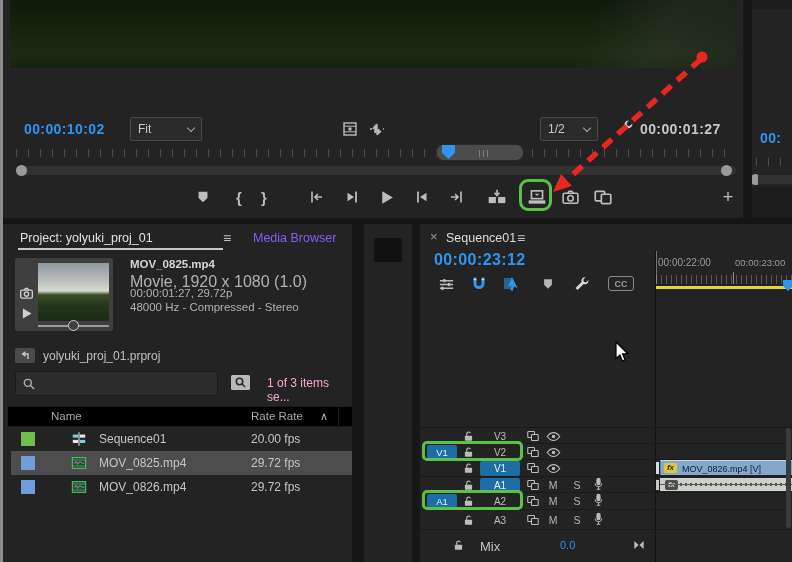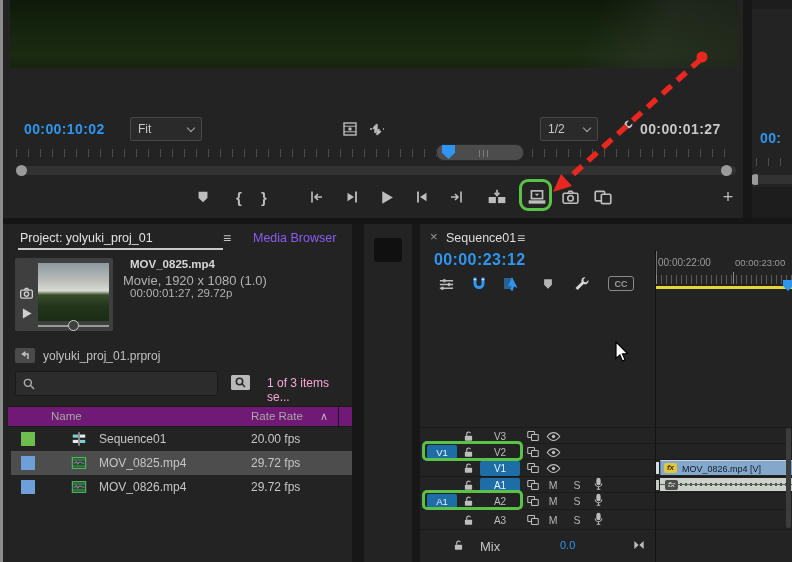--- a/index.html
+++ b/index.html
@@ -183,22 +183,23 @@
           <path d="M4 2l12 7-12 7z" fill="#cfcfcf"></path>
         </svg>
     </span>
     <div class="abs" style="left:23px;top:5px;width:71px;height:58px;
       background:linear-gradient(180deg,#8d98a0 0%,#b9bdb9 30%,#d9dcd4 48%,#3a4d2b 55%,#22351a 75%,#1b2c15 100%)"></div>
     <div class="abs" style="left:23px;top:67px;width:71px;height:2px;background:#9a9a9a"></div>
     <div class="abs" style="left:53px;top:62px;width:11px;height:11px;border-radius:50%;background:#3f3f3f;border:1.5px solid #cfcfcf"></div>
   </div>
 
   <div class="abs" style="left:127px;top:34px;font-size:11.5px;font-weight:bold;color:#d6d6d6">MOV_0825.mp4</div>
-  <div class="abs" style="left:120px;top:49px;font-size:13px;color:#b2b2b2">Movie, 1920 x 1080 (1.0)</div>
+  <div class="abs" style="left:127px;top:49px;font-size:16px;color:#b2b2b2">Movie, 1920 x 1080 (1.0)</div>
   <div class="abs" style="left:127px;top:63px;font-size:11.5px;color:#b2b2b2">00:00:01:27, 29.72p</div>
+  <div class="abs" style="left:127px;top:77px;font-size:11.5px;color:#b2b2b2">48000 Hz - Compressed - Stereo</div>
 
   <span class="abs" style="left:12px;top:124px">
     <svg width="20" height="15" viewBox="0 0 20 15">
         <rect x="0" y="0" width="20" height="15" rx="2" fill="#4a4a4a"></rect>
         <path d="M13 11V6H8.5M10.5 3.8L7.5 6l3 2.2" fill="none" stroke="#c5c5c5" stroke-width="1.4"></path>
       </svg>
   </span>
   <div class="abs" style="left:40px;top:125px;font-size:12px;color:#c0c0c0">yolyuki_proj_01.prproj</div>
 
   <div class="abs" style="left:12px;top:147px;width:203px;height:25px;background:#2c2c2c;border:1px solid #191919;border-radius:3px">
@@ -212,21 +213,21 @@
   </div>
   <span class="abs" style="left:228px;top:150px">
     <svg width="19" height="17" viewBox="0 0 19 17">
         <rect x="0" y="1" width="19" height="15" rx="1.5" fill="#b9b9b9"></rect>
         <circle cx="8.5" cy="7.5" r="3.2" fill="none" stroke="#2a2a2a" stroke-width="1.6"></circle>
         <path d="M10.8 9.8l3.2 3.2" stroke="#2a2a2a" stroke-width="1.6"></path>
       </svg>
   </span>
   <div class="abs" style="left:264px;top:152px;font-size:12px;color:#f9a8d4">1 of 3 items se...</div>
 
-  <div class="abs" style="left:5px;top:182px;width:344px;height:21px;background:#701a75;border-top:1px solid #1a1a1a;border-bottom:1px solid #1a1a1a">
+  <div class="abs" style="left:5px;top:182px;width:344px;height:21px;background:#000000;border-top:1px solid #1a1a1a;border-bottom:1px solid #1a1a1a">
     <span class="abs" style="left:43px;top:3px;font-size:11.5px;color:#a8a8a8">Name</span>
     <span class="abs" style="left:243px;top:3px;font-size:11.5px;color:#a8a8a8">Rate Rate</span>
     <span class="abs" style="left:312px;top:3px;font-size:11px;color:#b8b8b8">∧</span>
     <div class="abs" style="left:330px;top:0;width:1px;height:21px;background:#1a1a1a"></div>
   </div>
 
   <div class="listrow" style="top:203px">
     <span class="chip" style="background:#6fbf4e"></span>
     <span class="abs" style="left:60px;top:4px">
       <svg width="16" height="16" viewBox="0 0 18 18">

